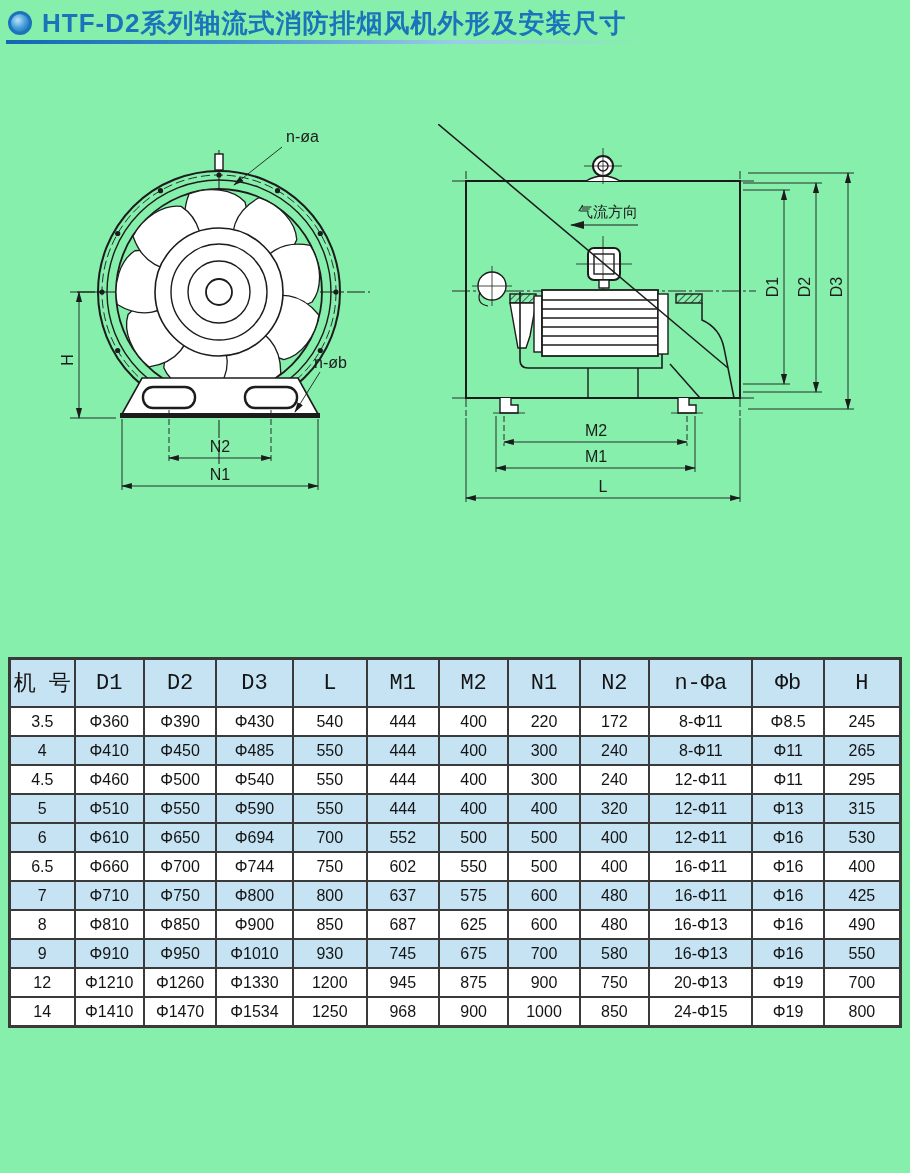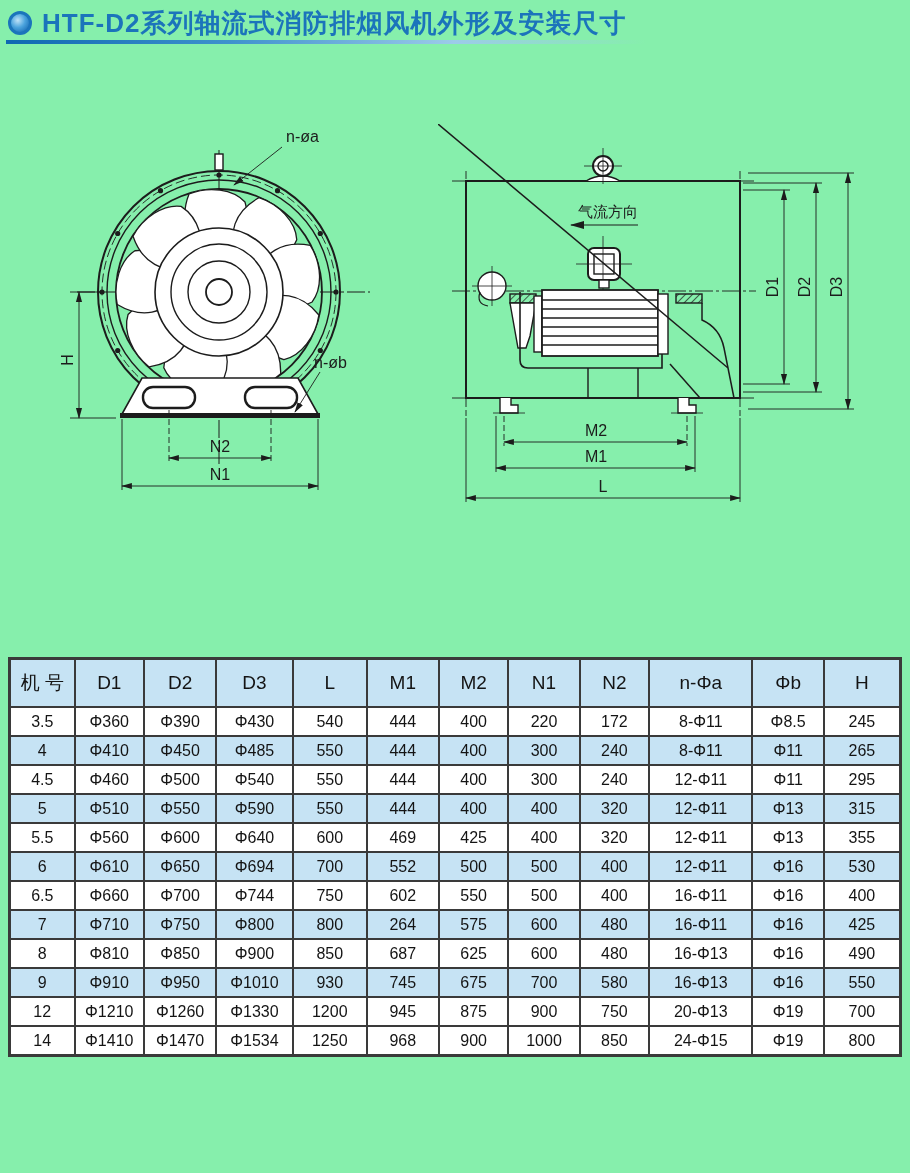--- a/index.html
+++ b/index.html
@@ -20,21 +20,21 @@
   #front-view{left:52px;top:122px;width:340px;height:400px;}
   #side-view{left:438px;top:124px;width:440px;height:400px;}
   svg text{font-family:"Liberation Sans",sans-serif;fill:#1c1c1c;}
 
   
   .dim-table-wrap{position:absolute;left:8px;top:657px;width:894px;}
   table.dims{width:100%;border-collapse:collapse;table-layout:fixed;
              border:3px solid #3a3a3a;}
   table.dims th, table.dims td{border:2px solid #3a3a3a;text-align:center;vertical-align:middle;
              font-size:16px;padding:0;overflow:hidden;white-space:nowrap;}
-  table.dims th{height:46px;font-size:19px;font-weight:normal;background:#c6e3f4;}
+  table.dims th{height:46px;font-size:22px;font-weight:normal;background:#c6e3f4;font-family:Liberation Mono, monospace;}
   table.dims td{height:27px;}
   tr.stripe-blue td{background:#c6e3f4;}
   tr.stripe-white td{background:#ffffff;}
 </style>
 </head>
 <body>
 
 <div class="page">
 
   <div class="title-row">
@@ -318,34 +318,20 @@
             <td>Φ590</td>
             <td>550</td>
             <td>444</td>
             <td>400</td>
             <td>400</td>
             <td>320</td>
             <td>12-Φ11</td>
             <td>Φ13</td>
             <td>315</td>
           </tr>
-          <tr class="stripe-white">
-            <td>5.5</td>
-            <td>Φ560</td>
-            <td>Φ600</td>
-            <td>Φ640</td>
-            <td>600</td>
-            <td>469</td>
-            <td>425</td>
-            <td>400</td>
-            <td>320</td>
-            <td>12-Φ11</td>
-            <td>Φ13</td>
-            <td>355</td>
-          </tr>
           <tr class="stripe-blue">
             <td>6</td>
             <td>Φ610</td>
             <td>Φ650</td>
             <td>Φ694</td>
             <td>700</td>
             <td>552</td>
             <td>500</td>
             <td>500</td>
             <td>400</td>
@@ -366,21 +352,21 @@
             <td>16-Φ11</td>
             <td>Φ16</td>
             <td>400</td>
           </tr>
           <tr class="stripe-blue">
             <td>7</td>
             <td>Φ710</td>
             <td>Φ750</td>
             <td>Φ800</td>
             <td>800</td>
-            <td>264</td>
+            <td>637</td>
             <td>575</td>
             <td>600</td>
             <td>480</td>
             <td>16-Φ11</td>
             <td>Φ16</td>
             <td>425</td>
           </tr>
           <tr class="stripe-white">
             <td>8</td>
             <td>Φ810</td>

